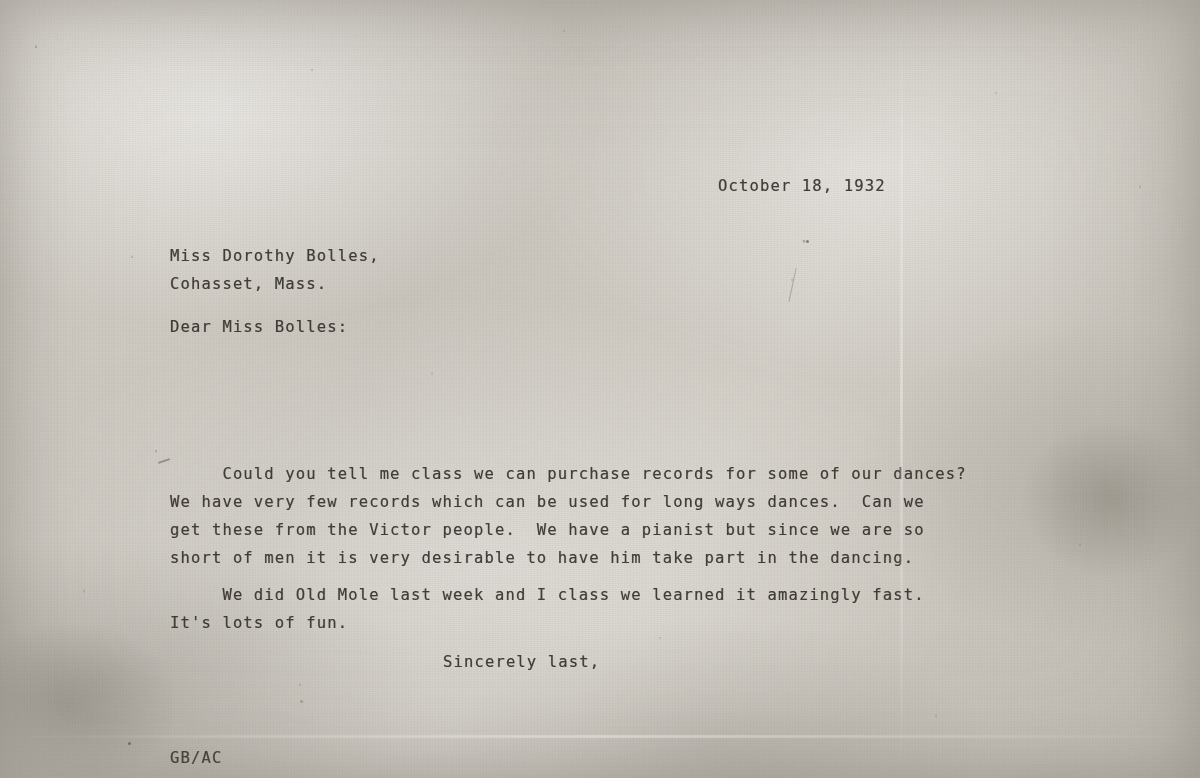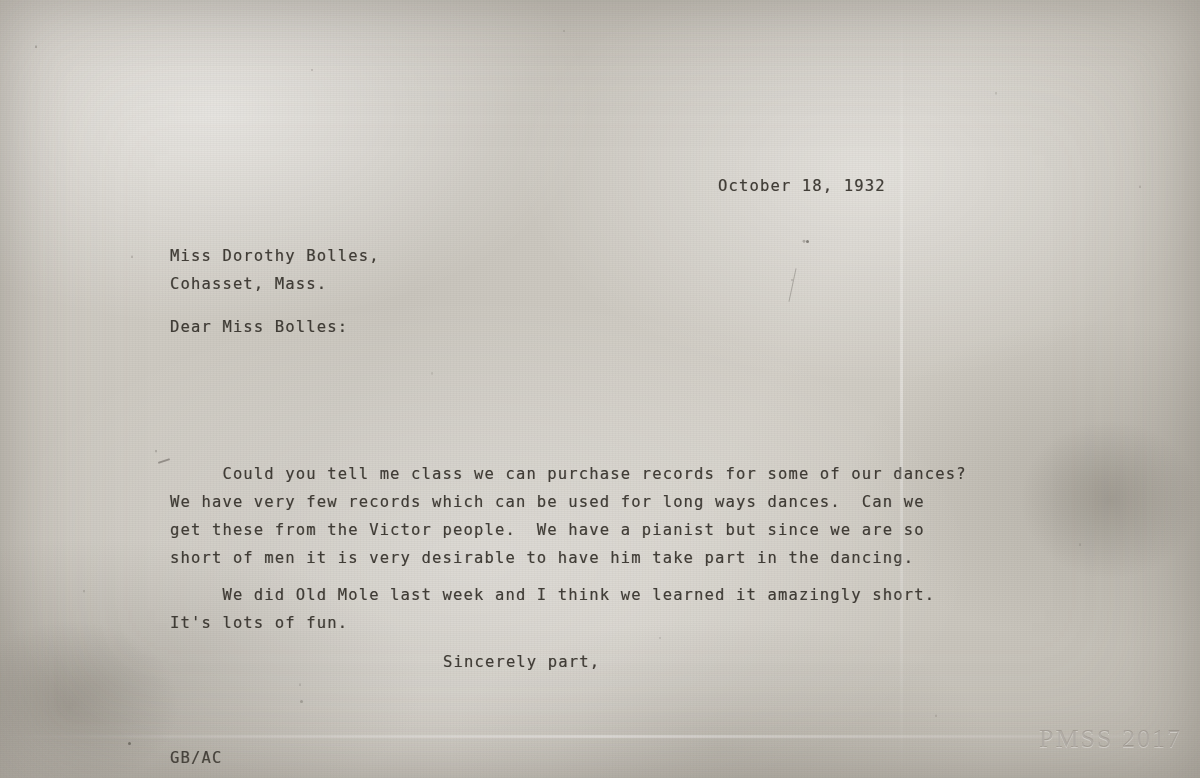--- a/index.html
+++ b/index.html
@@ -130,34 +130,33 @@
 
   <div class="letter">
     <div class="txt date">October 18, 1932</div>
     <div class="txt addr">Miss Dorothy Bolles,
 Cohasset, Mass.</div>
     <div class="txt salut">Dear Miss Bolles:</div>
     <div class="txt p2">     Could you tell me class we can purchase records for some of our dances?
 We have very few records which can be used for long ways dances.  Can we
 get these from the Victor people.  We have a pianist but since we are so
 short of men it is very desirable to have him take part in the dancing.</div>
-    <div class="txt p3">     We did Old Mole last week and I think we learned it amazingly short.
+    <div class="txt p3">     We did Old Mole last week and I class we learned it amazingly fast.
 It's lots of fun.</div>
-    <div class="txt closing">Sincerely part,</div>
+    <div class="txt closing">Sincerely last,</div>
     <div class="txt initials">GB/AC</div>
   </div>
 
   <div class="blem tick" style="left:792px; top:268px;"></div>
   <div class="blem dot" style="left:806px; top:240px;"></div>
   <div class="blem dash" style="left:158px; top:460px;"></div>
   <div class="blem dot" style="left:128px; top:742px;"></div>
   <div class="blem dot" style="left:300px; top:700px; opacity:0.5;"></div>
   <div class="crease" style="left:0; top:735px; width:1200px; height:3px;"></div>
   <div class="crease" style="left:900px; top:0; width:3px; height:778px; background:linear-gradient(to bottom, rgba(255,255,255,0), rgba(255,255,255,0.35), rgba(255,255,255,0));"></div>
   <div class="smudge" style="left:1020px; top:420px; width:180px; height:160px;"></div>
   <div class="smudge" style="left:-40px; top:620px; width:220px; height:170px;"></div>
 
   <div id="grain"></div>
   <div id="specks"></div>
   <div id="edge-shade"></div>
 
-  <div class="watermark">PMSS 2017</div>
 </div>
 
 </body></html>

